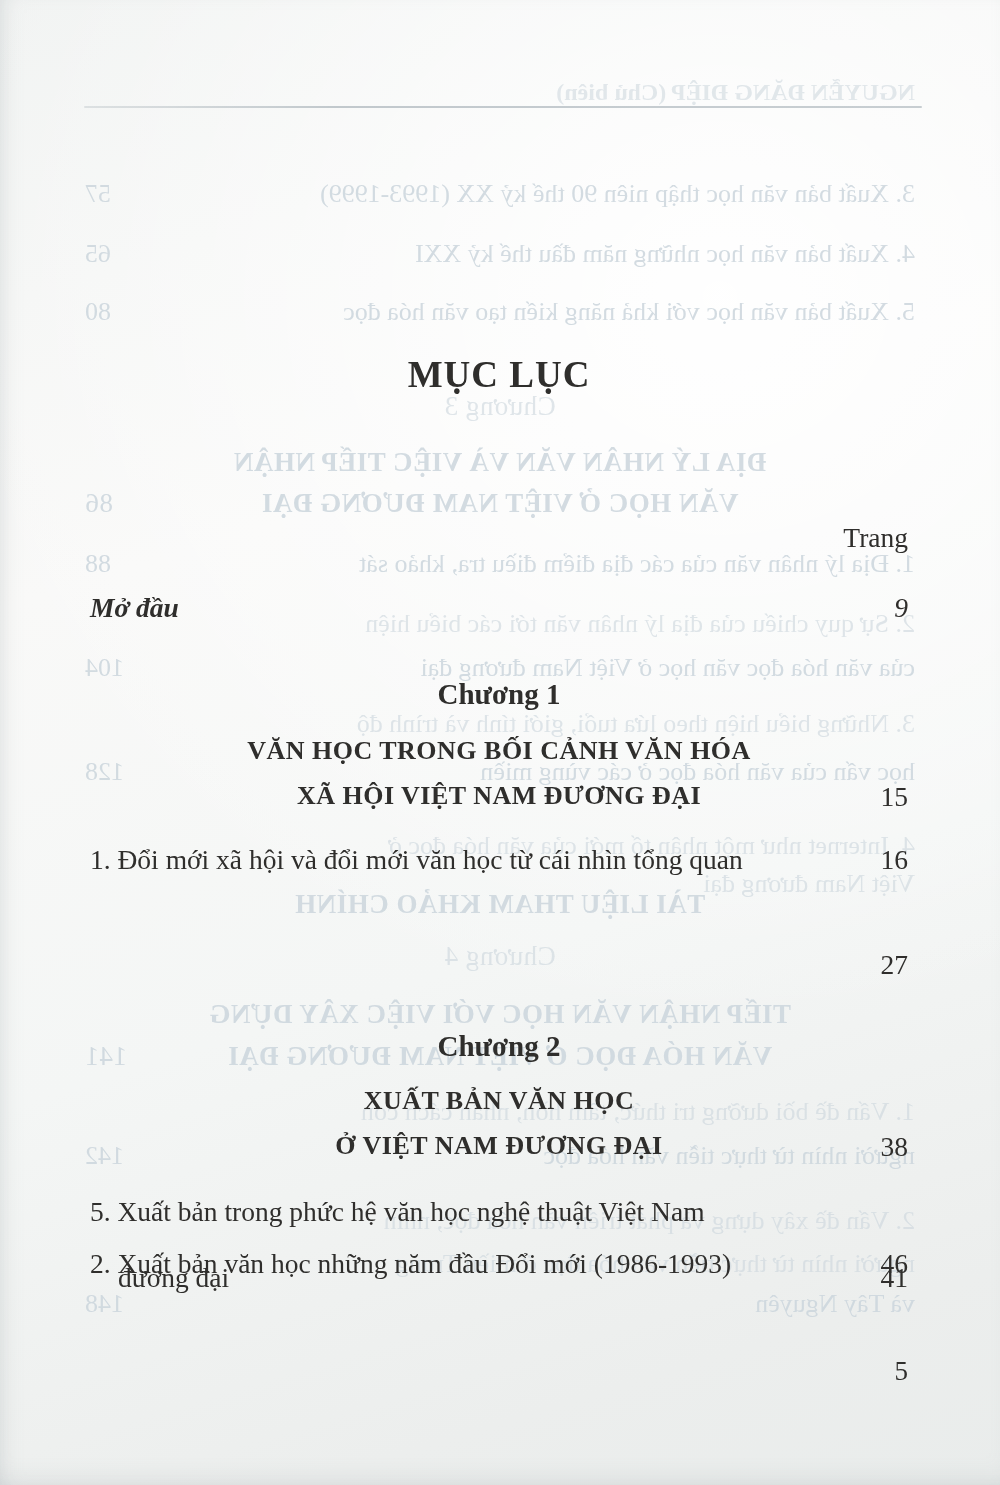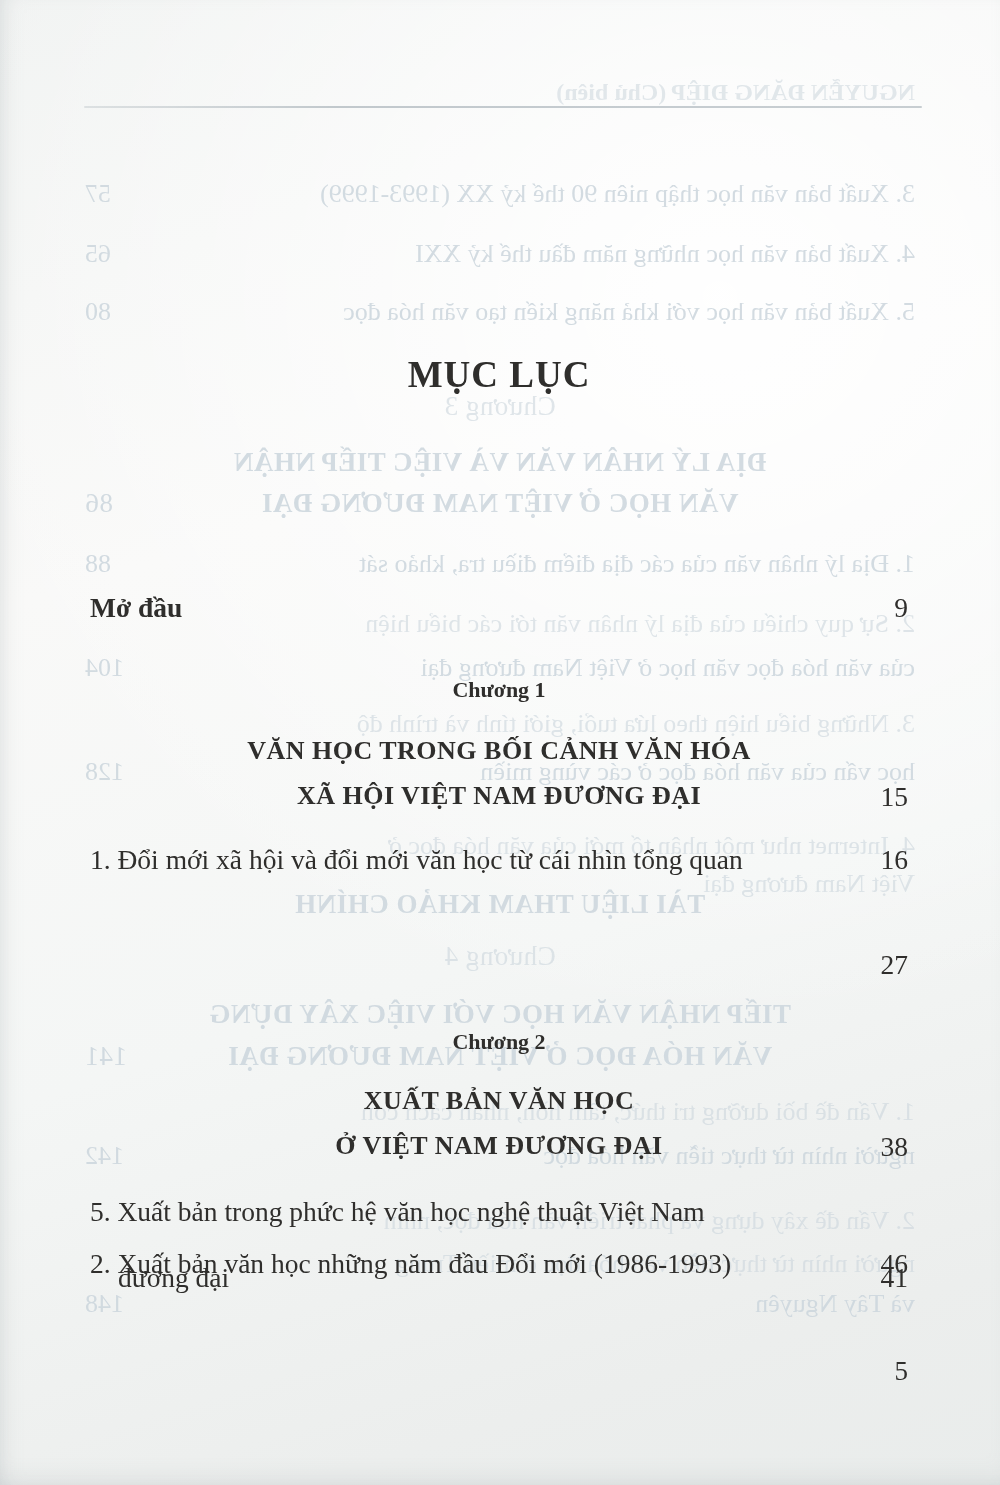--- a/index.html
+++ b/index.html
@@ -16,21 +16,21 @@
                inset 0 -18px 30px -22px rgba(140,150,155,0.30);
   }
 
   
   .row{position:absolute;left:90px;right:92px;font-size:27.5px;line-height:1.25;white-space:nowrap;}
   .row .pg{position:absolute;right:0;top:0;}
   .c{text-align:center;}
   .b{font-weight:bold;}
   .indent{padding-left:28px;}
   .title{font-size:37px;letter-spacing:1px;}
-  .kicker{font-size:22px;text-align:center;}
+  .kicker{font-size:29px;text-align:center;}
   .chead{font-size:26px;letter-spacing:.5px;}
   .trang{text-align:right;}
   .folio{text-align:right;font-size:27px;}
 
   
   .g{
     position:absolute;left:85px;right:85px;
     transform:scaleX(-1);
     color:#ccd6dd;
     filter:blur(0.7px);
@@ -132,22 +132,23 @@
   <div class="g light" style="top:1248px;">
     <span class="t">người nhìn từ thực tiễn văn hóa đọc ở miền Trung</span>
   </div>
   <div class="g" style="top:1288px;">
     <span class="t">và Tây Nguyên</span>
     <span class="p">148</span>
   </div>
 
   <div class="row c b title" style="top:352px;">MỤC LỤC</div>
 
+  <div class="row trang" style="top:521px;">Trang</div>
 
-  <div class="row" style="top:591px;">
+  <div class="row" style="top:591px;font-style:italic;">
     <span class="b">Mở đầu</span>
     <span class="pg">9</span>
   </div>
 
   <div class="row c b kicker" style="top:676px;">Chương 1</div>
   <div class="row c b chead" style="top:735px;">VĂN HỌC TRONG BỐI CẢNH VĂN HÓA</div>
   <div class="row" style="top:780px;">
     <div class="c b chead">XÃ HỘI VIỆT NAM ĐƯƠNG ĐẠI</div>
     <span class="pg">15</span>
   </div>

